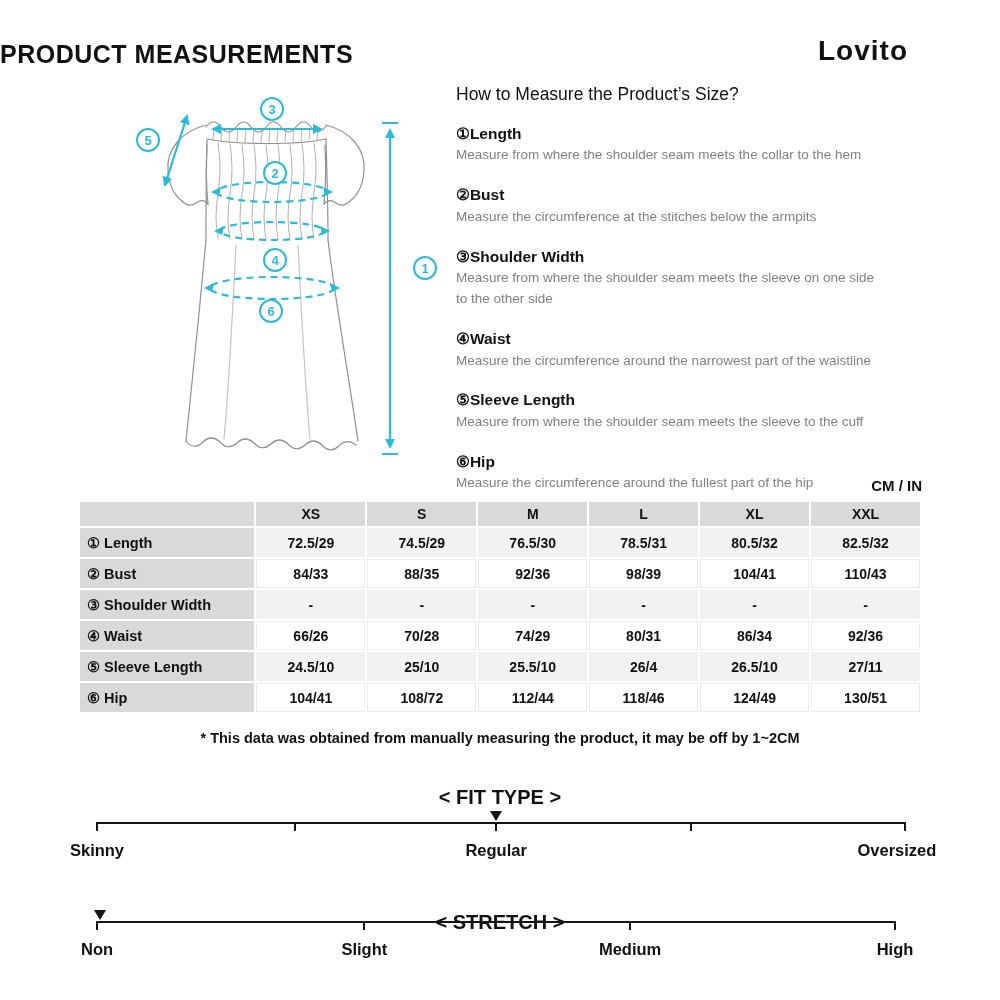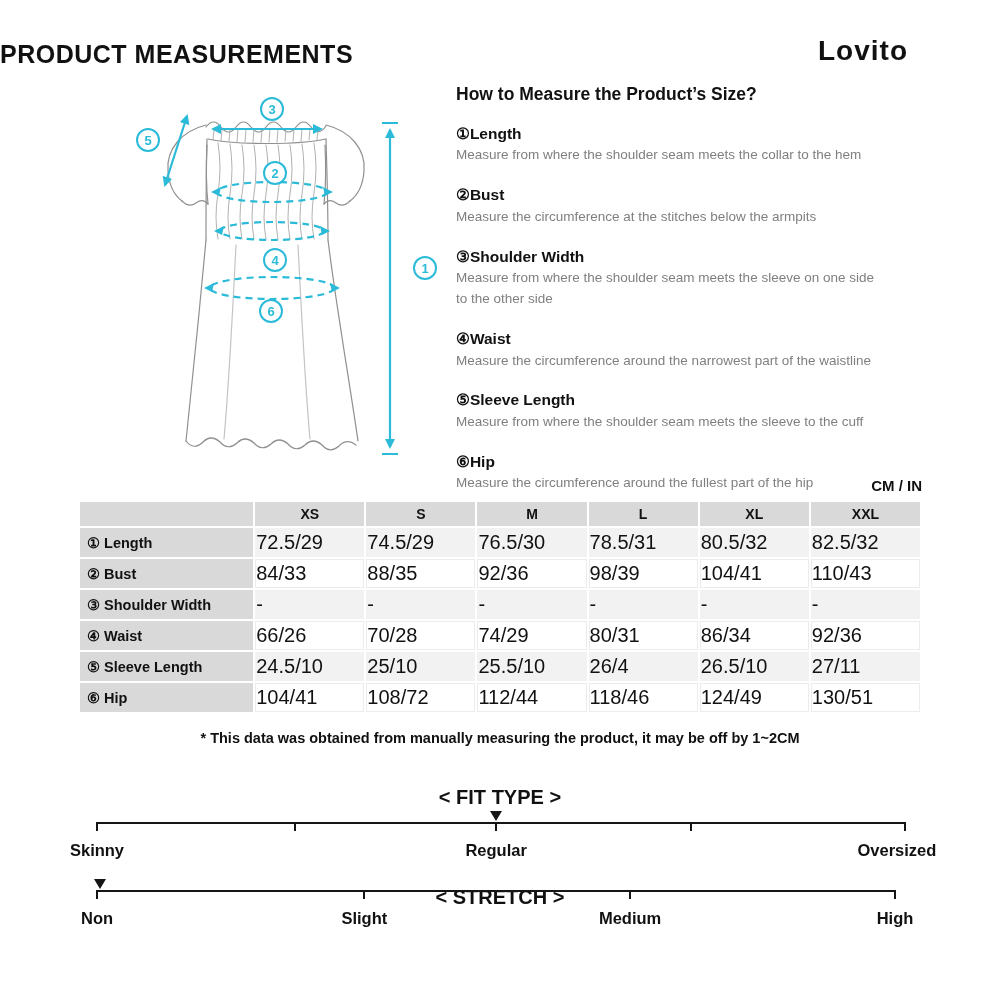--- a/index.html
+++ b/index.html
@@ -6,40 +6,40 @@
   html,body{background:#fff}
   body{width:1000px;height:1000px;font-family:"Liberation Sans",sans-serif;color:#111}
   .page{position:relative;width:1000px;height:1000px;background:#fff;overflow:hidden}
 
   .main-title{position:absolute;top:40px;left:0;width:100%;text-align:left;font-size:25px;font-weight:bold;letter-spacing:.5px}
   .logo{position:absolute;top:35px;right:92px;font-size:28px;font-weight:bold;letter-spacing:1px}
 
   .diagram{position:absolute;left:60px;top:85px;width:400px;height:390px}
 
   .howto{position:absolute;left:456px;top:84px;width:426px}
-  .howto h2{font-size:17.5px;font-weight:bold;margin-bottom:0}
+  .howto h2{font-size:17.5px;font-weight:normal;margin-bottom:0}
   .ht-label{font-size:15.5px;font-weight:bold;margin-top:18px;line-height:1.45}
   .ht-desc{font-size:13.5px;color:#7f7f7f;line-height:1.55}
 
   .unit{position:absolute;top:477px;right:78px;font-size:15px;font-weight:bold}
 
   .size-table{position:absolute;left:78px;top:500px;width:844px;border-collapse:separate;border-spacing:2px}
   .size-table th{background:#d9d9d9;font-size:14px;font-weight:bold;height:24px;text-align:center}
   .size-table td.rl{background:#d9d9d9;font-size:14.5px;font-weight:bold;text-align:left;padding-left:7px;height:29px}
-  .size-table td.v{font-size:20px;font-weight:normal;background:#fff;border:1px solid #ececec}
+  .size-table td.v{font-size:14px;font-weight:bold;text-align:center;background:#fff;border:1px solid #ececec}
   .size-table tr.alt td.v{background:#f2f2f2;border-color:#f2f2f2}
 
   .footnote{position:absolute;top:730px;left:0;width:100%;text-align:center;font-size:14.5px;font-weight:bold}
 
   .scale-title{position:absolute;left:0;width:100%;text-align:center;font-size:20px;font-weight:bold}
   #fit-title{top:786px}
-  #stretch-title{top:886px}
+  #stretch-title{top:911px}
   .scale{position:absolute;height:60px}
   #fit-scale{top:822px;left:97px;width:808px}
-  #stretch-scale{top:890px;left:97px;width:798px}
+  #stretch-scale{top:921px;left:97px;width:798px}
   .scale-line{position:absolute;left:0;right:0;top:0;border-top:2px solid #151515}
   .tick{position:absolute;top:0;width:2px;height:9px;background:#151515;transform:translateX(-50%)}
   .tri{position:absolute;top:-11px;width:0;height:0;border-left:6px solid transparent;border-right:6px solid transparent;border-top:10px solid #151515;transform:translateX(-50%)}
   .scale-label{position:absolute;top:19px;transform:translateX(-50%);font-size:16.5px;font-weight:bold;white-space:nowrap}
 </style>
 </head>
 <body>
 
 <div class="page">
 

